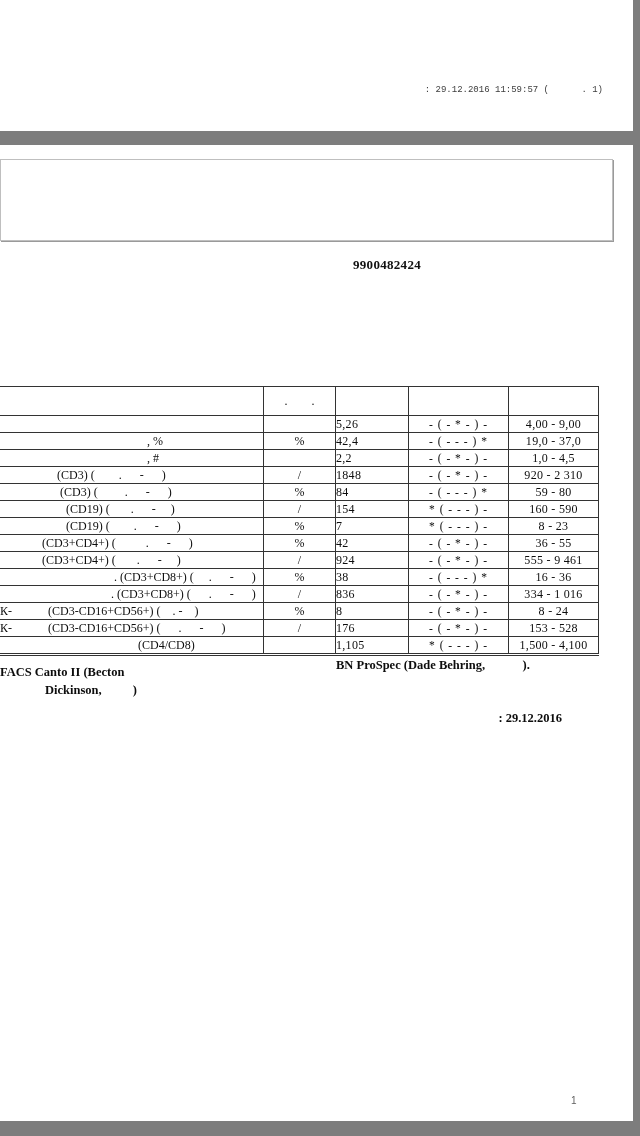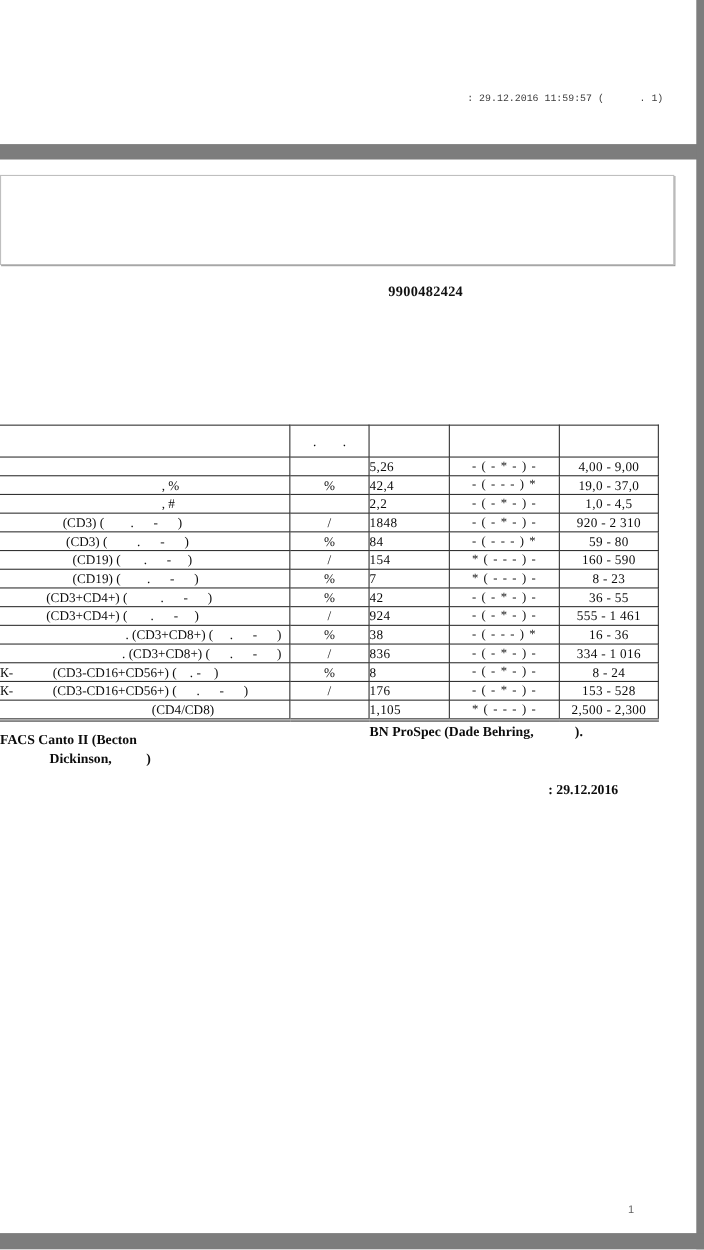--- a/index.html
+++ b/index.html
@@ -130,21 +130,21 @@
     <td class="c-units">%</td>
     <td class="c-value">42</td>
     <td class="c-flag">- ( - * - ) -</td>
     <td class="c-range">36 - 55</td>
   </tr>
   <tr>
     <td class="c-name">              (CD3+CD4+) (       .      -     )</td>
     <td class="c-units">/</td>
     <td class="c-value">924</td>
     <td class="c-flag">- ( - * - ) -</td>
-    <td class="c-range">555 - 1 461</td>
+    <td class="c-range">555 - 9 461</td>
   </tr>
   <tr>
     <td class="c-name">                                      . (CD3+CD8+) (     .      -      )</td>
     <td class="c-units">%</td>
     <td class="c-value">38</td>
     <td class="c-flag">- ( - - - ) *</td>
     <td class="c-range">16 - 36</td>
   </tr>
   <tr>
     <td class="c-name">                                     . (CD3+CD8+) (      .      -      )</td>
@@ -165,21 +165,21 @@
     <td class="c-units">/</td>
     <td class="c-value">176</td>
     <td class="c-flag">- ( - * - ) -</td>
     <td class="c-range">153 - 528</td>
   </tr>
   <tr class="last">
     <td class="c-name">                                              (CD4/CD8)</td>
     <td class="c-units"></td>
     <td class="c-value">1,105</td>
     <td class="c-flag">* ( - - - ) -</td>
-    <td class="c-range">2,500 - 2,300</td>
+    <td class="c-range">1,500 - 4,100</td>
   </tr>
   </tbody>
 </table>
 </div>
 
 <div class="abs ft ft-line1">FACS Canto II (Becton</div>
 <div class="abs ft ft-line2a">Dickinson,          )</div>
 <div class="abs ft ft-line2b">BN ProSpec (Dade Behring,            ).</div>
 <div class="abs ft ft-line3">: 29.12.2016</div>
 

